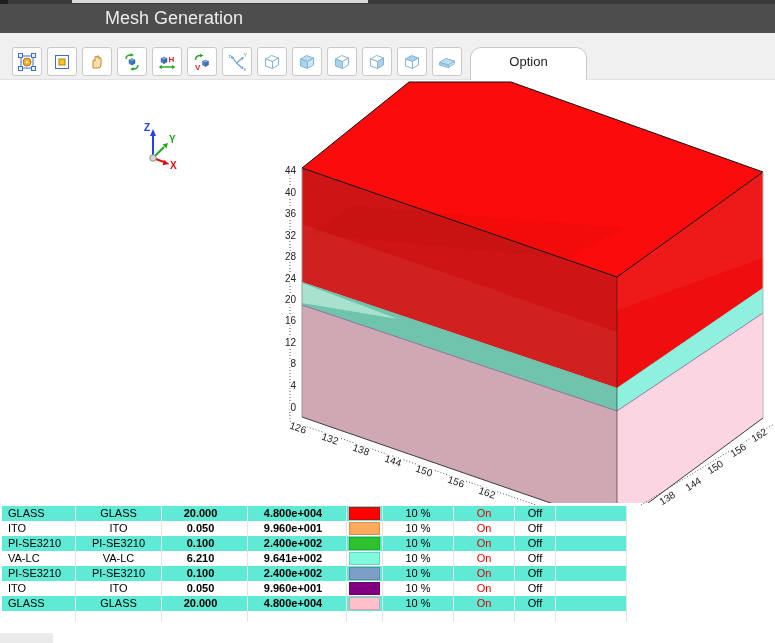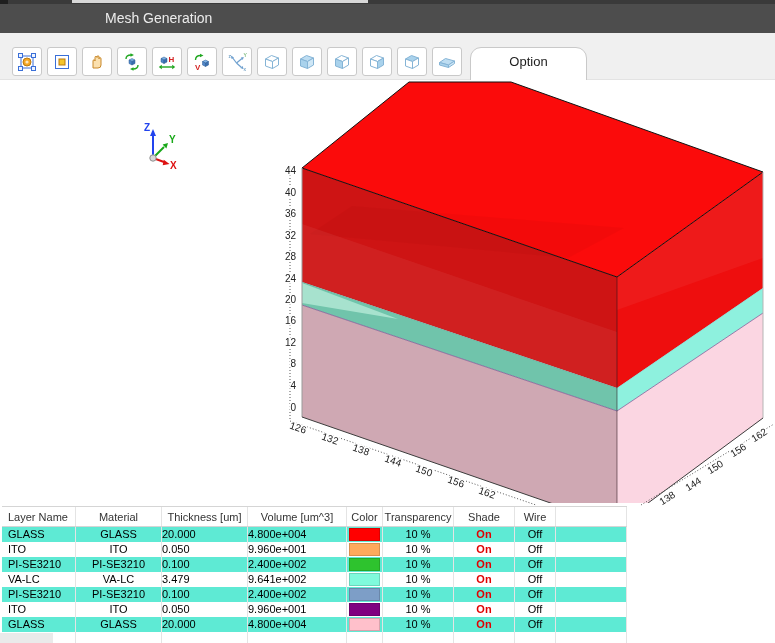--- a/index.html
+++ b/index.html
@@ -15,21 +15,21 @@
   
   #tabbar { position:absolute; left:0; top:4px; width:775px; height:29px; background:#4d4d4d; }
   #tab-active {
     position:absolute; left:7px; top:2px; height:27px; line-height:25px;
     padding:0 11px; background:linear-gradient(#fefefe,#f0f2f4);
     border:1px solid #8e959c; border-bottom:none; border-radius:4px 4px 0 0;
     font-size:14px; font-weight:bold; color:#101010;
   }
   #tab-inactive {
     position:absolute; left:97px; top:0; height:44px; line-height:29px;
-    font-size:14px; color:#ececec; padding:0 8px;
+    font-size:18px; color:#ececec; padding:0 8px;
   }
   
   #toolbar { position:absolute; left:0; top:33px; width:775px; height:47px; background:#f0f0f0; border-bottom:1px solid #e3e3e3; }
   .tbtn {
     position:absolute; top:14px; width:30px; height:29px; background:#fff;
     border:1px solid #cicic1; border:1px solid #c9c9c9; border-radius:3px;
     display:flex; align-items:center; justify-content:center; cursor:pointer;
   }
   .tbtn svg { display:block; }
   #option-btn {
@@ -44,23 +44,23 @@
   .triadlabel { font-size:10px; font-weight:bold; }
   
   #layer-table { position:absolute; left:2px; top:506px; width:625px; font-size:11px; }
   .trow { display:grid; grid-template-columns:74px 86px 86px 99px 36px 71px 61px 41px 71px; height:15px; line-height:15px; background:#fff; }
   .trow.head { height:21px; line-height:20px; border-top:1px solid #d5d5d5; border-bottom:1px solid #d5d5d5; color:#333; }
   .trow.odd { background:#5eead4; }
   .trow > div { border-right:1px solid #e4e4e4; overflow:hidden; white-space:nowrap; }
   .trow > div:last-child { border-right:1px solid #e4e4e4; }
   .c-left   { padding-left:6px; text-align:left; }
   .c-center { text-align:center; }
-  .c-right  { text-align:left; padding-right:8px; }
+  .c-right  { text-align:center; padding-right:8px;font-weight:bold; }
   .swatch { margin:1px 2px; height:13px; border:1px solid rgba(0,0,0,0.15); }
-  .shade-cell { text-align:center; font-weight:bold; }
+  .shade-cell { text-align:center; font-weight:normal; }
   .trow.partial { height:11px; }
   #bottom-left-block { position:absolute; left:0; top:633px; width:53px; height:10px; background:#eaeaea; }
 </style>
 </head>
 <body>
 
 <div id="top-strip">
   <div class="notch"></div>
   <div class="light"></div>
 </div>
@@ -261,31 +261,20 @@
       <polygon points="169.5,164 163.8,159.8 162.7,165.2" fill="#dd1111"></polygon>
       <circle cx="153" cy="158" r="3.2" fill="#d8d8d8" stroke="#8f8f8f"></circle>
       <text class="triadlabel" x="150" y="131" text-anchor="end" fill="#2244ee">Z</text>
       <text class="triadlabel" x="169" y="143" fill="#18a818">Y</text>
       <text class="triadlabel" x="170" y="169" fill="#dd1111">X</text>
     </g>
   </svg>
 </div>
 
 <div id="layer-table">
-  <div class="trow head">
-    <div class="c-left">Layer Name</div>
-    <div class="c-center">Material</div>
-    <div class="c-center">Thickness [um]</div>
-    <div class="c-center">Volume [um^3]</div>
-    <div class="c-center">Color</div>
-    <div class="c-center">Transparency</div>
-    <div class="c-center">Shade</div>
-    <div class="c-center">Wire</div>
-    <div></div>
-  </div>
 
   <div class="trow odd">
     <div class="c-left">GLASS</div>
     <div class="c-center">GLASS</div>
     <div class="c-right">20.000</div>
     <div class="c-right">4.800e+004</div>
     <div>
         <div class="swatch" style="background-color: rgb(255, 0, 0);"></div>
       </div>
     <div class="c-center">10 %</div>
@@ -318,21 +307,21 @@
       </div>
     <div class="c-center">10 %</div>
     <div class="shade-cell" style="color: rgb(225, 0, 0);">On</div>
     <div class="c-center">Off</div>
     <div></div>
   </div>
 
   <div class="trow">
     <div class="c-left">VA-LC</div>
     <div class="c-center">VA-LC</div>
-    <div class="c-right">3.479</div>
+    <div class="c-right">6.210</div>
     <div class="c-right">9.641e+002</div>
     <div>
         <div class="swatch" style="background-color: rgb(127, 250, 220);"></div>
       </div>
     <div class="c-center">10 %</div>
     <div class="shade-cell" style="color: rgb(225, 0, 0);">On</div>
     <div class="c-center">Off</div>
     <div></div>
   </div>
 

